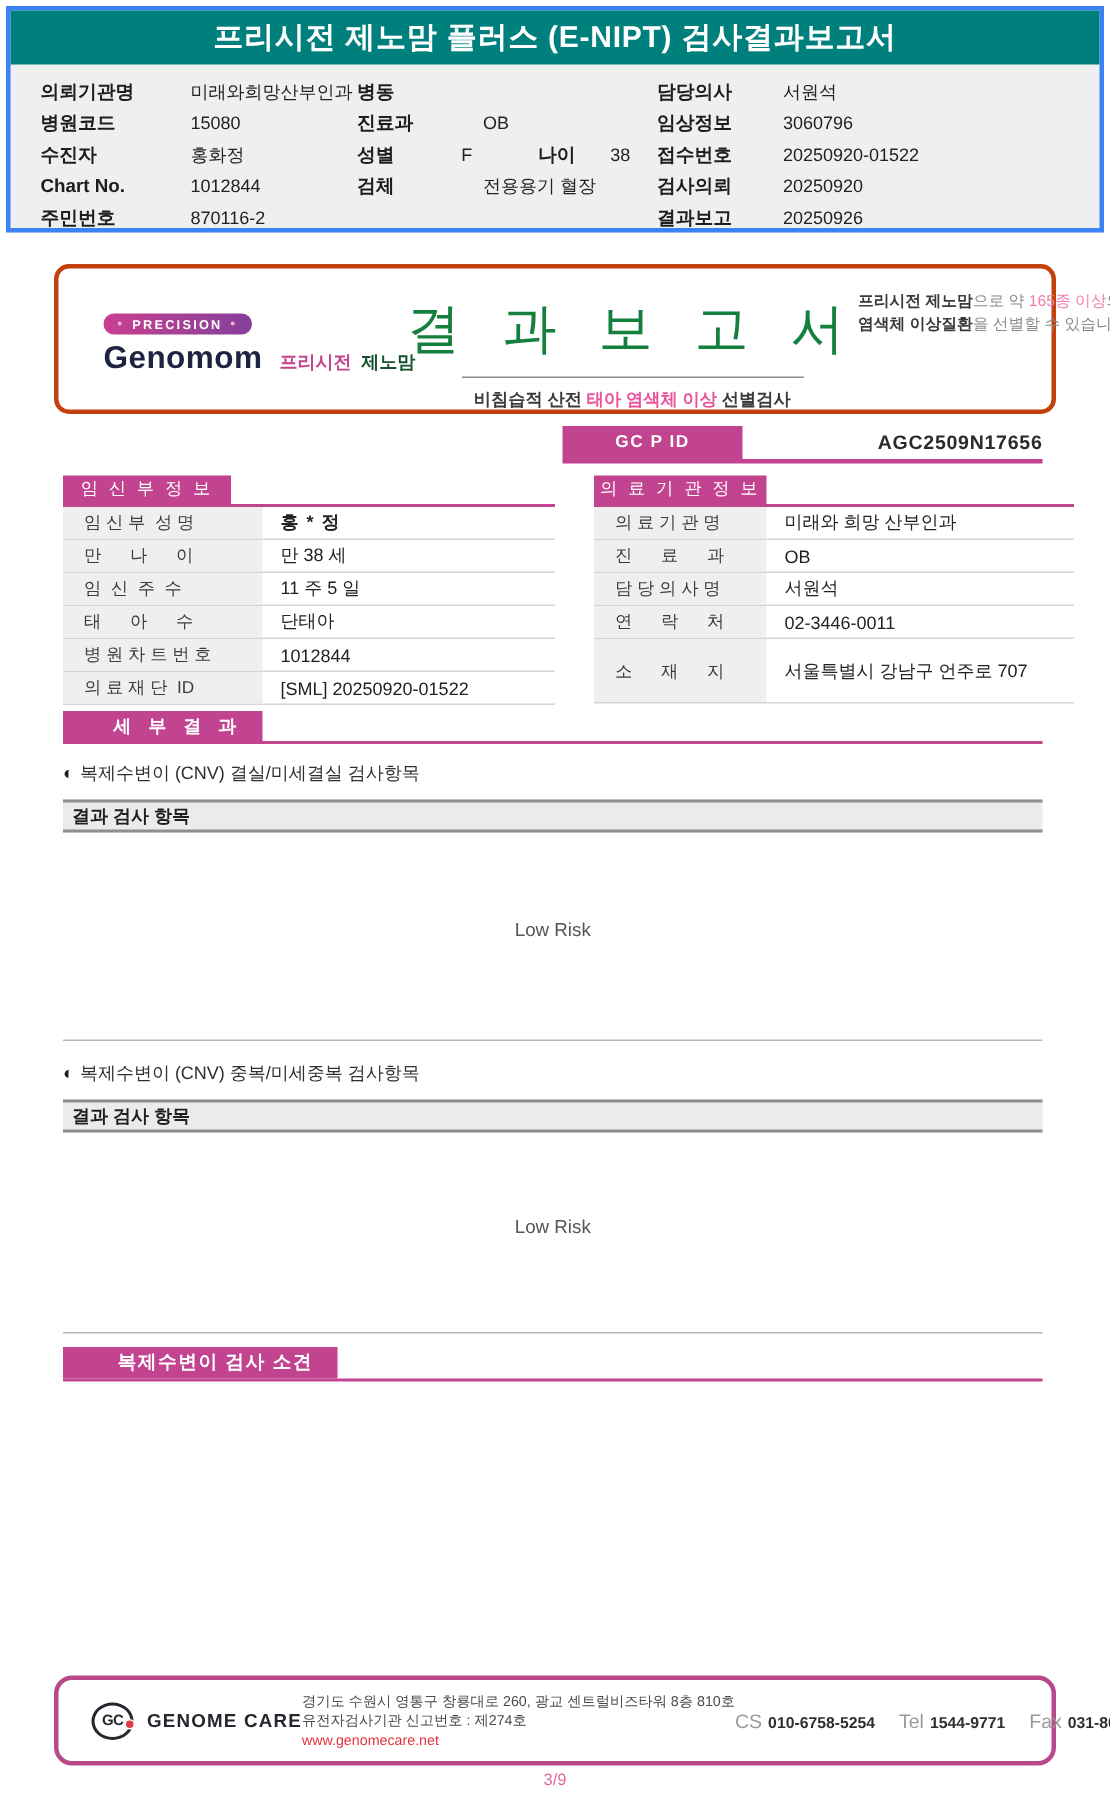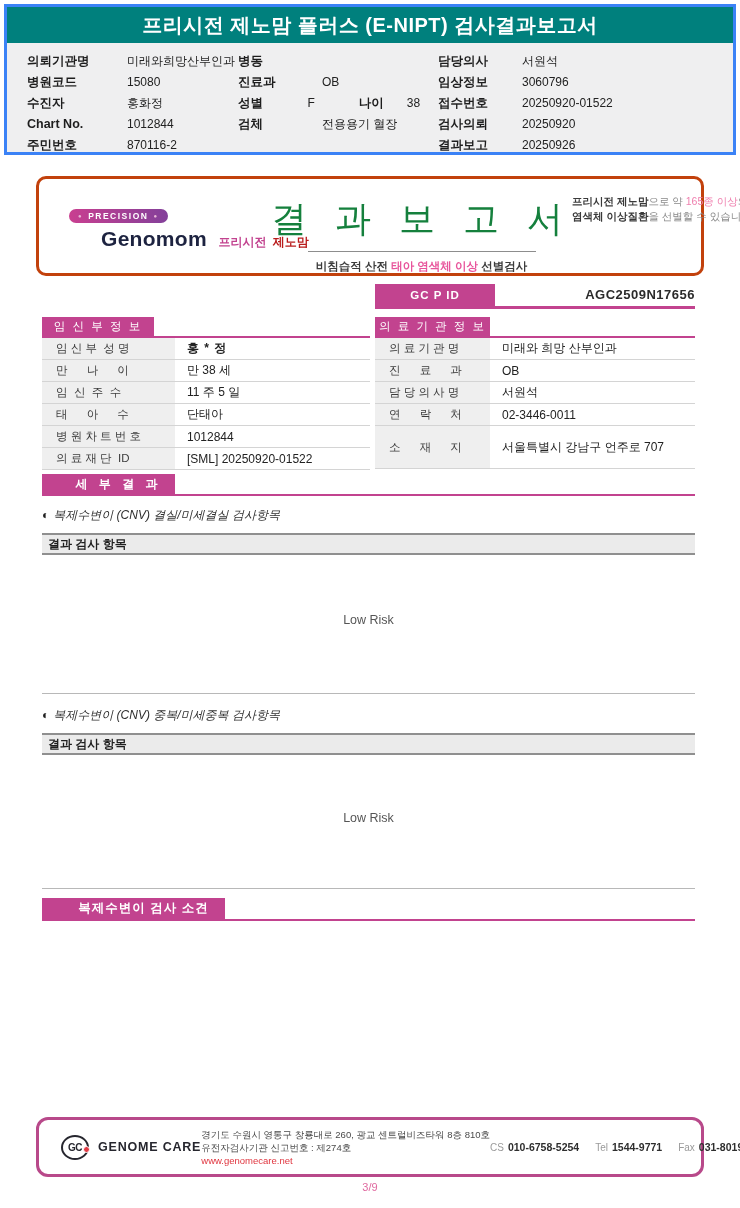--- a/index.html
+++ b/index.html
@@ -28,23 +28,23 @@
   
   .report-box { position:absolute; top:176px; left:36px; width:668px; height:100px;
                 border:3px solid #c2410c; border-radius:10px; background:#fff; display:flex; }
   .rb-left { width:232px; padding:25px 0 0 30px; }
   .badge { display:inline-flex; align-items:center; gap:5px;
            background:linear-gradient(90deg,#c93f90,#83409a); color:#fff;
            font-size:8.5px; font-weight:bold; letter-spacing:1.5px;
            padding:2px 9px; border-radius:9px; }
   .badge .dot { font-size:6px; line-height:1; color:#e9b6d6; }
   .brand-line { margin-top:4px; white-space:nowrap; }
-  .brand { font-size:21px; font-weight:800; color:#1d2340; letter-spacing:0.3px;margin-left:32px; }
+  .brand { font-size:21px; font-weight:800; color:#1d2340; letter-spacing:0.3px; }
   .brand-sub-pink { font-size:12px; font-weight:bold; color:#c2438f; margin-left:7px; }
-  .brand-sub-dark { font-size:12px; font-weight:bold; color:#b91c1c; margin-left:2px; }
+  .brand-sub-dark { font-size:12px; font-weight:bold; color:#14532d; margin-left:2px; }
   .rb-center { flex:1; text-align:center; padding-top:16px; }
   .rb-title { font-size:36px; font-weight:400; color:#15803d; letter-spacing:9px; white-space:nowrap; }
   .rb-underline { width:228px; margin:7px auto 0; border-bottom:1.5px solid #8d8d8d; }
   .rb-subtitle { margin-top:7px; font-size:11.5px; font-weight:bold; color:#3c3c3c; white-space:nowrap; }
   .rb-subtitle .hl { color:#e8559c; }
   .rb-right { width:192px; padding-top:15px; font-size:10.5px; line-height:15px;
               color:#8a8a8a; text-align:left; white-space:nowrap; }
   .rb-right b { color:#3a3a3a; }
   .rb-right .pink { color:#ef7fae; }
 
@@ -52,42 +52,42 @@
   .gcp-row { position:absolute; top:284px; left:375px; width:320px; height:25px;
              display:flex; border-bottom:3px solid #c2438f; }
   .gcp-label { width:120px; background:#c2438f; color:#fff; font-size:11.5px; font-weight:bold;
                letter-spacing:1px; text-align:center; line-height:22px; height:22px; }
   .gcp-value { flex:1; text-align:right; line-height:22px; font-size:13px; font-weight:bold;
                color:#2b2b2b; letter-spacing:0.5px; }
 
   
   .info-table { position:absolute; top:317px; }
   .info-table.maternal { left:42px; width:328px; }
-  .info-table.clinic { left:375px; width:320px; }
+  .info-table.clinic { left:396px; width:320px; }
   .tbl-header { height:21px; border-bottom:2px solid #c2438f; }
   .tbl-title { height:19px; background:#c2438f; color:#fff; font-size:11.5px; font-weight:normal;
                text-align:center; line-height:19px; letter-spacing:2px; white-space:pre; }
   .maternal .tbl-title { width:112px; }
   .clinic .tbl-title { width:115px; }
   .t-row { display:flex; height:22px; border-bottom:1px solid #d4d4d4; font-size:11.5px; }
   .t-row.tall { height:43px; }
   .t-row .t-lbl { background:#efefef; padding-left:14px; color:#3c3c3c; white-space:pre;
                   display:flex; align-items:center; }
   .maternal .t-lbl { width:133px; }
   .clinic .t-lbl { width:115px; }
   .t-row .t-val { padding-left:12px; color:#222; font-size:12px; display:flex; align-items:center; }
   .t-row .t-val.bold { font-weight:bold; letter-spacing:1px; }
 
   
   .detail-section { position:absolute; top:474px; left:42px; width:653px; }
   .section-header { height:22px; border-bottom:2px solid #c2438f; }
   .section-title { height:20px; background:#c2438f; color:#fff; text-align:center;
                    line-height:20px; font-size:12px; font-weight:bold; white-space:pre;padding-left:20px; }
   .detail-section .section-title { width:133px; letter-spacing:4px; }
-  .cnv-heading { margin-top:11px; font-size:12px; color:#2f2f2f;font-style:italic; }
+  .cnv-heading { margin-top:11px; font-size:12px; color:#2f2f2f; }
   .cnv-heading .bullet { margin-right:4px; font-size:12px; color:#1f1f1f; }
   .col-header-bar { margin-top:9px; height:22px; background:#ebebeb;
                     border-top:2px solid #8f8f8f; border-bottom:2px solid #8f8f8f;
                     line-height:18px; font-weight:bold; font-size:12px; padding-left:6px; color:#1f1f1f; }
   .result-area { border-bottom:1px solid #b8b8b8; }
   .result-area.a1 { height:139px; }
   .result-area.a2 { height:134px; }
   .result-text { text-align:center; font-size:12.5px; color:#555; }
   .a1 .result-text { padding-top:58px; }
   .a2 .result-text { padding-top:56px; }
@@ -106,21 +106,21 @@
   .gc-mark { width:28px; height:25px; border:2.5px solid #26262e; border-radius:50%;
              position:relative; display:flex; align-items:center; justify-content:center;
              font-size:10px; font-weight:900; color:#26262e; letter-spacing:-0.5px; }
   .gc-mark .red-dot { position:absolute; right:-3px; top:9px; width:7px; height:7px;
                       border-radius:50%; background:#e23a44; border:1.5px solid #fff; }
   .logo-text { font-size:12.5px; font-weight:800; color:#26262e; letter-spacing:0.8px; white-space:nowrap; }
   .address-block { flex:1; font-size:9.5px; color:#4a4a4a; line-height:13px; white-space:nowrap; }
   .address-block .website { color:#e0353f; }
   .contacts { display:flex; gap:16px; align-items:center; white-space:nowrap; }
   .contact { font-size:10.5px; }
-  .contact .c-label { color:#9a9a9a; font-size:10px; margin-right:4px; }
+  .contact .c-label { color:#9a9a9a; font-size:13px; margin-right:4px; }
   .contact .c-value { font-weight:bold; color:#2e2e2e; }
 
   .page-number { position:absolute; top:1181px; left:0; width:100%; text-align:center;
                  font-size:11px; color:#e06aa0; }
 </style>
 </head>
 <body>
 
 <div class="top-block">
   <div class="teal-bar">프리시전 제노맘 플러스 (E-NIPT) 검사결과보고서</div>

